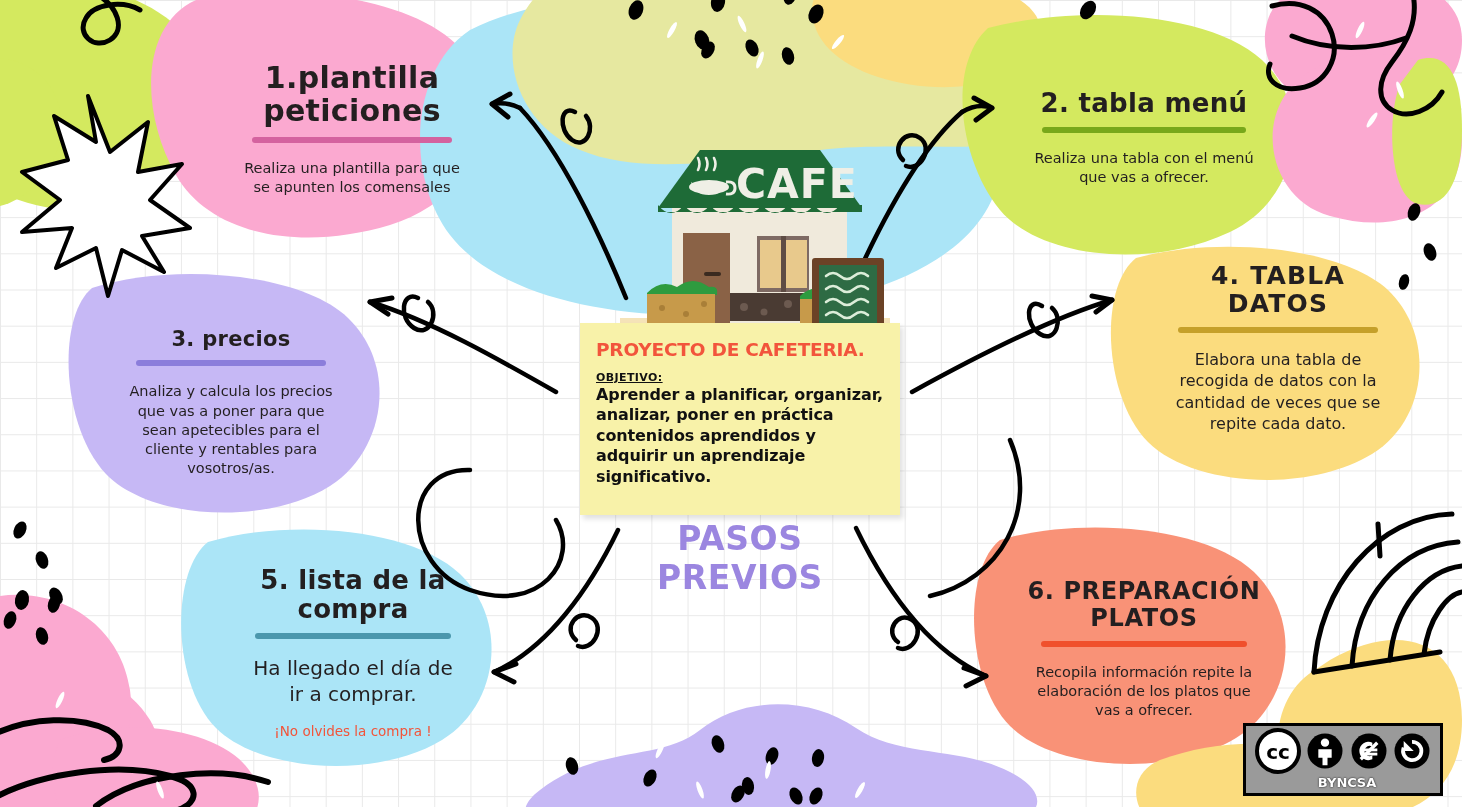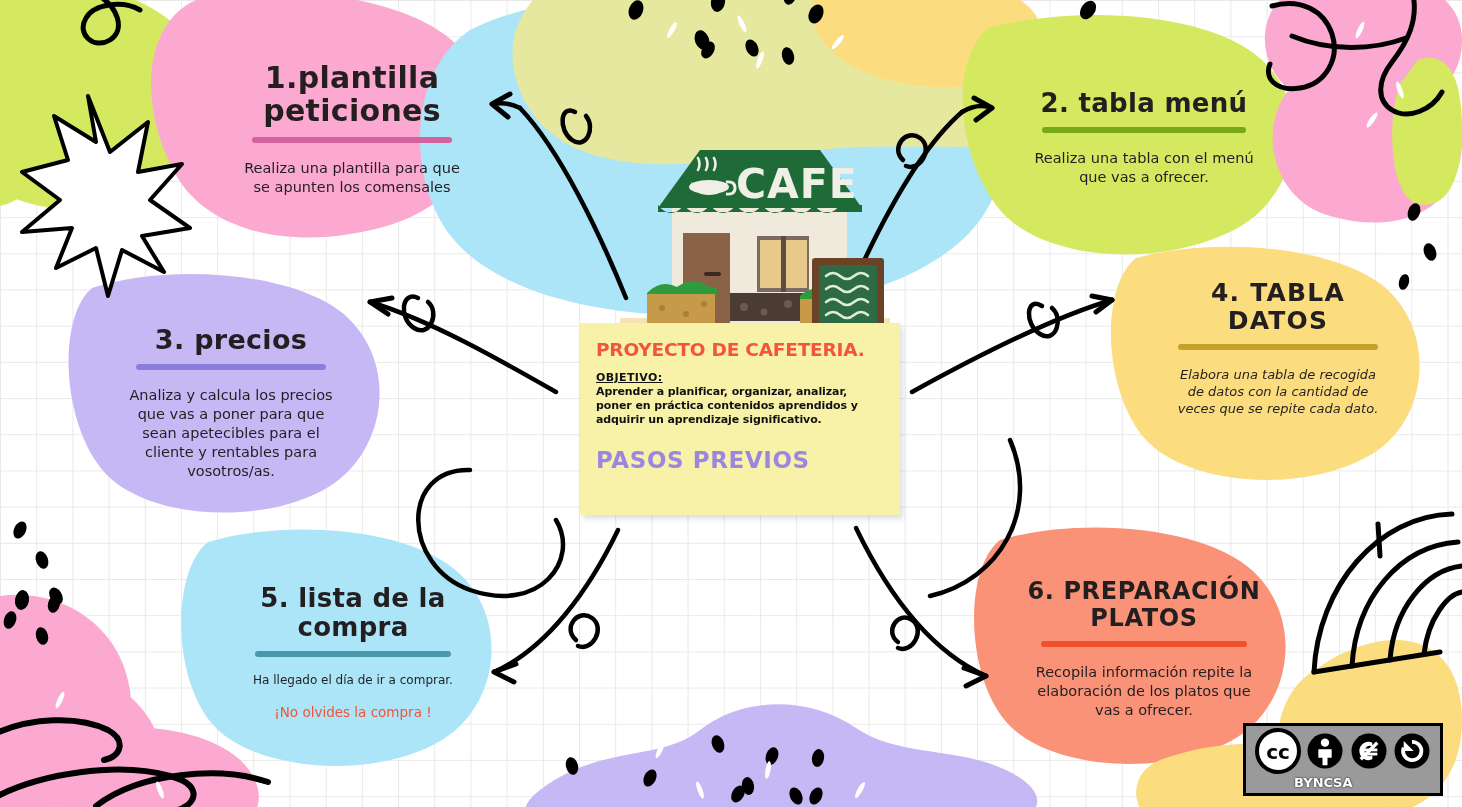--- a/index.html
+++ b/index.html
@@ -57,31 +57,31 @@
   #card6{ left:994px; top:542px; width:300px; height:214px; }
 
   #card1 .title{ font-size:30px; }
   #card1 .rule{ width:200px; background:#d4629f; }
   #card1 .body{ font-size:14.5px; max-width:232px; }
 
   #card2 .title{ font-size:26px; }
   #card2 .rule{ width:204px; background:#78a81a; }
   #card2 .body{ font-size:14.5px; max-width:226px; }
 
-  #card3 .title{ font-size:27px; }
+  #card3 .title{ font-size:21px; }
   #card3 .rule{ width:190px; background:#8b7ddb; }
   #card3 .body{ font-size:14.5px; max-width:224px; }
 
   #card4 .title{ font-size:25px; letter-spacing:1.2px; }
   #card4 .rule{ width:200px; background:#c5a02a; }
-  #card4 .body{ font-size:13px; max-width:216px;font-style:italic; }
+  #card4 .body{ font-size:16px; max-width:216px; }
 
   #card5 .title{ font-size:26px; }
   #card5 .rule{ width:196px; background:#4b97ad; }
-  #card5 .body{ font-size:12px; max-width:200px; }
+  #card5 .body{ font-size:20px; max-width:200px; }
   #card5 .note{ font-size:13.5px; color:#f2543a; }
 
   #card6 .title{ font-size:24px; letter-spacing:.6px; }
   #card6 .rule{ width:206px; background:#f0502c; }
   #card6 .body{ font-size:14.5px; max-width:220px; }
 
   
   #centernote{
     position:absolute; left:580px; top:323px;
     width:320px; height:192px;
@@ -92,38 +92,38 @@
   #centernote .nt-title{
     font-size:18.5px; font-weight:bold; color:#f2553c;
     text-decoration-thickness:2px;
     letter-spacing:-.2px; white-space:nowrap;
   }
   #centernote .nt-objlabel{
     margin-top:11px; font-size:11px; font-weight:bold;
     color:#111; text-decoration:underline; letter-spacing:.4px;
   }
   #centernote .nt-obj{
-    margin-top:1px; font-size:11px; font-weight:bold;
+    margin-top:1px; font-size:16px; font-weight:bold;
     color:#111; line-height:1.28; letter-spacing:-.1px;
   }
   #centernote .nt-steps{
-    margin-top:20px; 
-    font-size:23px; font-weight:bold; color:#9b86e0;
+    margin-top:32px; text-align:center;
+    font-size:33px; font-weight:bold; color:#9b86e0;
     letter-spacing:.6px;
   }
 
   
   #ccbadge{
     position:absolute; left:1243px; top:723px;
     width:200px; height:73px;
     background:#9a9a9a; border:3px solid #000;
     display:flex; flex-direction:column; justify-content:center;
   }
   #ccbadge .cc-row{ display:flex; align-items:center; justify-content:space-around; padding:0 6px; }
-  #ccbadge .cc-labels{ display:flex; justify-content:flex-start; padding:0 40px 2px 48px; }
+  #ccbadge .cc-labels{ display:flex; justify-content:center; padding:0 40px 2px 48px; }
   #ccbadge .cc-labels span{
     color:#fff; font-weight:bold; font-size:13px;
     text-shadow:0 0 2px #000;
   }
 </style>
 </head>
 <body>
 
 <div id="canvas">
 

